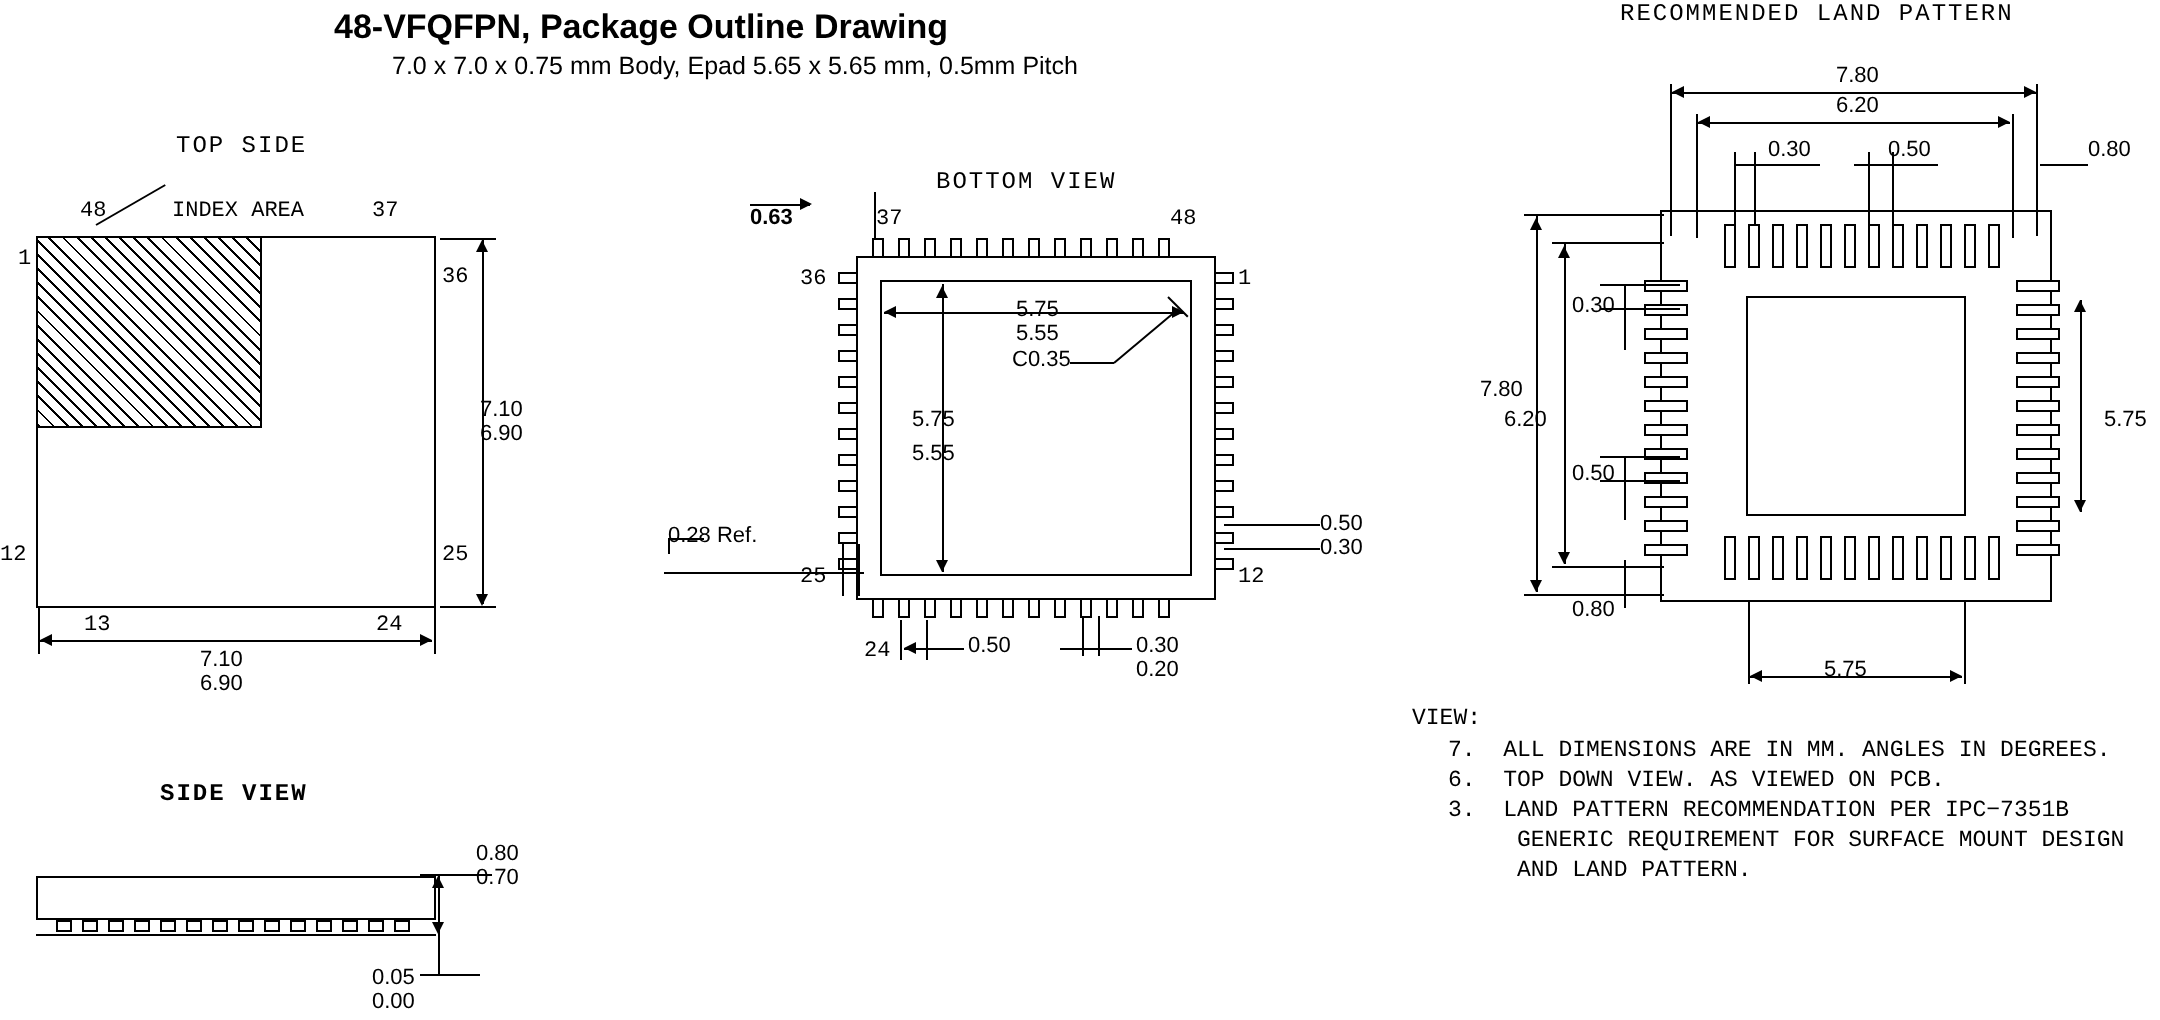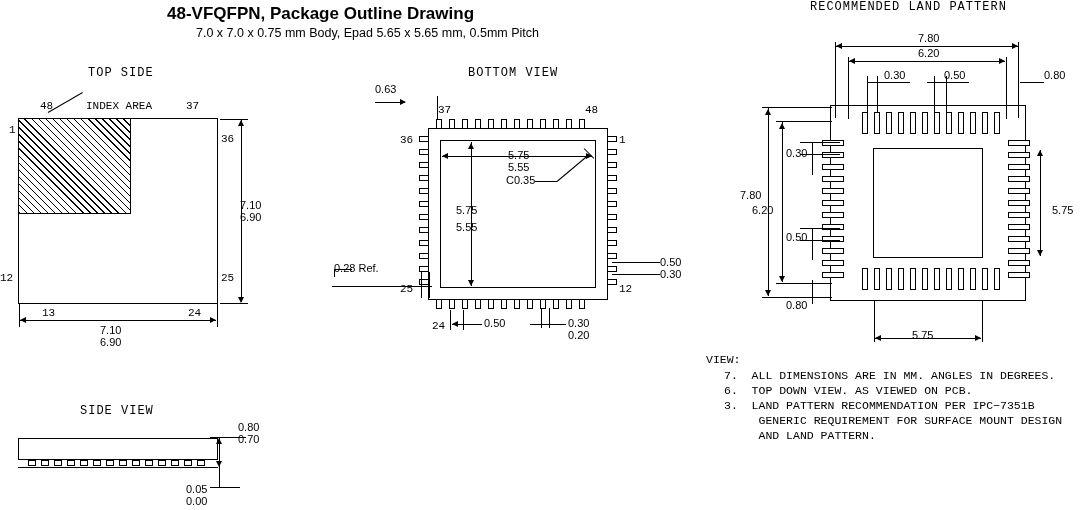--- a/index.html
+++ b/index.html
@@ -70,21 +70,21 @@
 <div class="abs dim" style="left:240px;top:212px;">6.90</div>
 
 <div class="line hl" style="left:20px;top:320px;width:196px;"></div>
 <div class="line vl" style="left:19px;top:303px;height:24px;"></div>
 <div class="line vl" style="left:217px;top:303px;height:24px;"></div>
 <div class="arrowL" style="left:20px;top:317px;"></div>
 <div class="arrowR" style="left:210px;top:317px;"></div>
 <div class="abs dim" style="left:100px;top:325px;">7.10</div>
 <div class="abs dim" style="left:100px;top:337px;">6.90</div>
 
-<div class="abs hdr" style="left:80px;top:404px;">SIDE  VIEW</div>
+<div class="abs hdr" style="left:80px;top:390px;font-weight:bold;">SIDE  VIEW</div>
 <div class="box" style="left:18px;top:438px;width:200px;height:22px;"></div>
 
 <div class="abs" style="left:28px;top:460px;width:182px;height:8px;">
   <div class="thinbox" style="left:0px;top:0px;width:8px;height:6px;"></div>
   <div class="thinbox" style="left:13px;top:0px;width:8px;height:6px;"></div>
   <div class="thinbox" style="left:26px;top:0px;width:8px;height:6px;"></div>
   <div class="thinbox" style="left:39px;top:0px;width:8px;height:6px;"></div>
   <div class="thinbox" style="left:52px;top:0px;width:8px;height:6px;"></div>
   <div class="thinbox" style="left:65px;top:0px;width:8px;height:6px;"></div>
   <div class="thinbox" style="left:78px;top:0px;width:8px;height:6px;"></div>
@@ -103,21 +103,21 @@
 <div class="arrowU" style="left:216px;top:438px;"></div>
 <div class="arrowD" style="left:216px;top:461px;"></div>
 <div class="abs dim" style="left:238px;top:422px;">0.80</div>
 <div class="abs dim" style="left:238px;top:434px;">0.70</div>
 
 <div class="line vl" style="left:219px;top:467px;height:20px;"></div>
 <div class="line hl" style="left:210px;top:487px;width:30px;"></div>
 <div class="abs dim" style="left:186px;top:484px;">0.05</div>
 <div class="abs dim" style="left:186px;top:496px;">0.00</div>
 
-<div class="abs hdr" style="left:468px;top:66px;">BOTTOM VIEW</div>
+<div class="abs hdr" style="left:468px;top:84px;">BOTTOM VIEW</div>
 
 <div class="box" style="left:428px;top:128px;width:180px;height:172px;"></div>
 <div class="thinbox" style="left:440px;top:140px;width:156px;height:148px;"></div>
 
 <div class="abs" style="left:436px;top:119px;width:166px;height:10px;">
   <div class="thinbox" style="left:0px;top:0px;width:6px;height:10px;"></div>
   <div class="thinbox" style="left:13px;top:0px;width:6px;height:10px;"></div>
   <div class="thinbox" style="left:26px;top:0px;width:6px;height:10px;"></div>
   <div class="thinbox" style="left:39px;top:0px;width:6px;height:10px;"></div>
   <div class="thinbox" style="left:52px;top:0px;width:6px;height:10px;"></div>
@@ -176,21 +176,21 @@
 </div>
 
 <div class="abs tm" style="left:438px;top:104px;">37</div>
 <div class="abs tm" style="left:585px;top:104px;">48</div>
 <div class="abs tm" style="left:400px;top:134px;">36</div>
 <div class="abs tm" style="left:400px;top:283px;">25</div>
 <div class="abs tm" style="left:619px;top:134px;">1</div>
 <div class="abs tm" style="left:619px;top:283px;">12</div>
 <div class="abs tm" style="left:432px;top:320px;">24</div>
 
-<div class="abs dim" style="left:375px;top:84px;">0.63</div>
+<div class="abs dim" style="left:375px;top:104px;font-weight:bold;">0.63</div>
 <div class="line hl" style="left:375px;top:102px;width:30px;"></div>
 <div class="arrowR" style="left:400px;top:99px;"></div>
 <div class="line vl" style="left:437px;top:96px;height:24px;"></div>
 
 <div class="abs dim" style="left:508px;top:150px;">5.75</div>
 <div class="abs dim" style="left:508px;top:162px;">5.55</div>
 <div class="line hl" style="left:442px;top:156px;width:150px;"></div>
 <div class="arrowL" style="left:442px;top:153px;"></div>
 <div class="arrowR" style="left:586px;top:153px;"></div>
 

